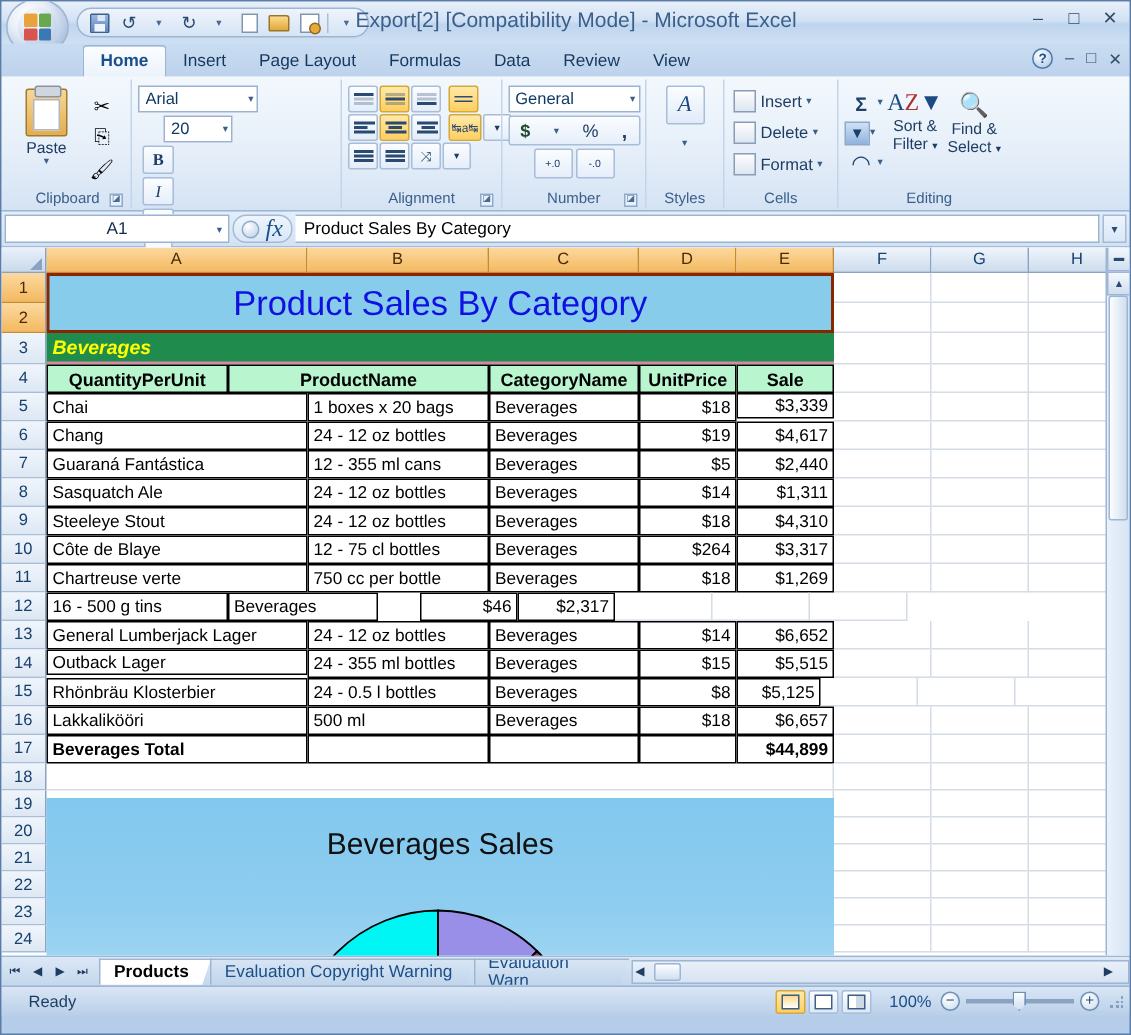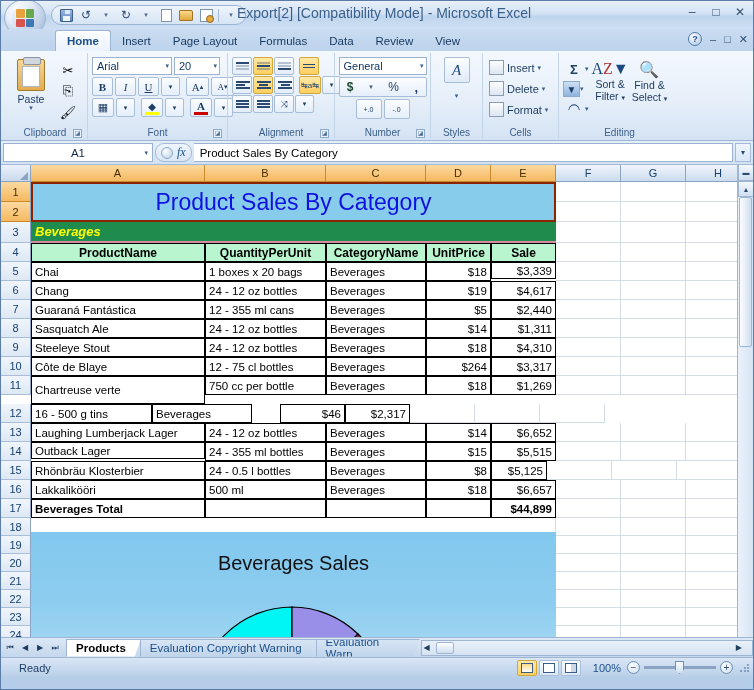--- a/index.html
+++ b/index.html
@@ -117,21 +117,21 @@
   .clip-icon:before{content:"";position:absolute;left:5px;top:-3px;width:16px;height:6px;
     background:#cfd6de;border:1px solid #8b94a0;border-radius:2px;}
   .clip-icon:after{content:"";position:absolute;left:4px;top:6px;right:4px;bottom:3px;
     background:#fff;border:1px solid #b0b8c3;}
   .paste-label{font-size:10.5px;color:#1f3d63;margin-top:2px;}
   .mini-arrow{font-size:7px;color:#3b5f8a;line-height:6px;}
   .clip-small{display:flex;flex-direction:column;gap:3px;padding-top:4px;padding-left:3px;}
   .clip-small .mi{width:20px;height:18px;display:flex;align-items:center;justify-content:center;font-size:13px;}
 
   
-  .fnt-row{display:flex;gap:2px;margin-bottom:2px;align-items:center;}
+  .fnt-row{display:flex;gap:2px;margin-bottom:2px;align-items:center;flex-direction:column;}
   .combo{height:18px;border:1px solid #9bb2d0;background:#fff;display:flex;align-items:center;
     padding:0 2px 0 4px;font-size:11px;color:#103a66;justify-content:space-between;}
   .combo .cv{white-space:nowrap;overflow:hidden;}
   .combo .ca{font-size:7px;color:#3b5f8a;padding-left:4px;}
   .btn{height:19px;min-width:19px;display:flex;align-items:center;justify-content:center;
     font-size:11px;color:#1f3d63;border:1px solid transparent;border-radius:2px;cursor:default;}
   .btn.frame{border:1px solid #a8bdd8;background:linear-gradient(180deg,#fbfdff,#e5eefa);}
   .btn-serif{font-family:"Liberation Serif",serif;}
 
   
@@ -166,21 +166,21 @@
   
   .formulabar{height:24px;display:flex;align-items:center;gap:2px;padding:2px 2px;
     background:linear-gradient(180deg,#e3eefa,#d2e2f3);border-bottom:1px solid #a5bad6;}
   .namebox{width:150px;height:19px;background:#fff;border:1px solid #9bb2d0;
     display:flex;align-items:center;justify-content:center;position:relative;font-size:11.5px;color:#10294a;}
   .namebox .arr{position:absolute;right:4px;font-size:7px;color:#3b5f8a;}
   .fx-group{display:flex;align-items:center;gap:4px;padding:0 5px;height:19px;
     background:linear-gradient(180deg,#eef5fd,#d9e7f7);border:1px solid #a5bad6;border-radius:9px;}
   .fx-circ{width:12px;height:12px;border-radius:50%;background:radial-gradient(circle at 35% 30%,#fff,#b9cde6);
     border:1px solid #8fa9c8;}
-  .fx-lbl{font-family:"Liberation Serif",serif;font-style:italic;font-size:12px;color:#1b4f8a;}
+  .fx-lbl{font-family:"Liberation Serif",serif;font-style:italic;font-size:16px;color:#1b4f8a;}
   .fcontent{flex:1;height:19px;background:#fff;border:1px solid #9bb2d0;border-left:none;
     display:flex;align-items:center;padding-left:6px;font-size:11.5px;color:#000;}
   .fb-drop{width:16px;height:19px;display:flex;align-items:center;justify-content:center;
     font-size:8px;color:#2c4b73;background:linear-gradient(180deg,#eef5fd,#d9e7f7);border:1px solid #a5bad6;}
 
   
   .gridwrap{position:relative;height:472px;background:#fff;overflow:hidden;}
   .colhdr{display:flex;height:17px;background:#fff;position:relative;}
   .corner{width:30px;height:17px;background:linear-gradient(180deg,#eaf1fa,#c9d9ec);
     border-right:1px solid #8ba3c2;border-bottom:1px solid #8ba3c2;position:relative;}
@@ -609,22 +609,22 @@
       <div class="row">
         <div class="rh" style="height:21px">3</div>
         <div class="bevcell" style="width:525px;height:21px">Beverages</div>
         <div class="cell" style="width:65px;height:21px"></div>
         <div class="cell" style="width:65px;height:21px"></div>
         <div class="cell" style="width:65px;height:21px"></div>
       </div>
 
       <div class="row">
         <div class="rh" style="height:19px">4</div>
+        <div class="hdrcell" style="width:121px;height:19px">QuantityPerUnit</div>
         <div class="hdrcell" style="width:174px;height:19px">ProductName</div>
-        <div class="hdrcell" style="width:121px;height:19px">QuantityPerUnit</div>
         <div class="hdrcell" style="width:100px;height:19px">CategoryName</div>
         <div class="hdrcell" style="width:65px;height:19px">UnitPrice</div>
         <div class="hdrcell" style="width:65px;height:19px">Sale</div>
         <div class="cell" style="width:65px;height:19px"></div>
         <div class="cell" style="width:65px;height:19px"></div>
         <div class="cell" style="width:65px;height:19px"></div>
       </div>
 
       <div id="datarows">
           <div class="row">
@@ -688,42 +688,42 @@
             <div class="datacell" style="width: 121px; height: 19px;">12 - 75 cl bottles</div>
             <div class="datacell" style="width: 100px; height: 19px;">Beverages</div>
             <div class="datacell r" style="width: 65px; height: 19px;">$264</div>
             <div class="datacell r" style="width: 65px; height: 19px;">$3,317</div>
             <div class="cell" style="width: 65px; height: 19px;"></div>
             <div class="cell" style="width: 65px; height: 19px;"></div>
             <div class="cell" style="width: 65px; height: 19px;"></div>
           </div>
           <div class="row">
             <div class="rh" style="height: 19px;">11</div>
-            <div class="datacell" style="width: 174px; height: 28px;">Chartreuse verte</div>
+            <div class="datacell" style="width: 174px; height: 19px;">Chartreuse verte</div>
             <div class="datacell" style="width: 121px; height: 19px;">750 cc per bottle</div>
             <div class="datacell" style="width: 100px; height: 19px;">Beverages</div>
             <div class="datacell r" style="width: 65px; height: 19px;">$18</div>
             <div class="datacell r" style="width: 65px; height: 19px;">$1,269</div>
             <div class="cell" style="width: 65px; height: 19px;"></div>
             <div class="cell" style="width: 65px; height: 19px;"></div>
             <div class="cell" style="width: 65px; height: 19px;"></div>
           </div>
           <div class="row">
             <div class="rh" style="height: 19px;">12</div>
             <div class="datacell" style="width: 121px; height: 19px;">16 - 500 g tins</div>
             <div class="datacell" style="width: 100px; height: 19px;">Beverages</div>
             <div class="datacell r" style="width: 65px; height: 19px; margin-left: 28px;">$46</div>
             <div class="datacell r" style="width: 65px; height: 19px;">$2,317</div>
             <div class="cell" style="width: 65px; height: 19px;"></div>
             <div class="cell" style="width: 65px; height: 19px;"></div>
             <div class="cell" style="width: 65px; height: 19px;"></div>
           </div>
           <div class="row">
             <div class="rh" style="height: 19px;">13</div>
-            <div class="datacell" style="width: 174px; height: 19px;">Laughing Lumberjack Lager</div>
+            <div class="datacell" style="width: 174px; height: 19px;">General Lumberjack Lager</div>
             <div class="datacell" style="width: 121px; height: 19px;">24 - 12 oz bottles</div>
             <div class="datacell" style="width: 100px; height: 19px;">Beverages</div>
             <div class="datacell r" style="width: 65px; height: 19px;">$14</div>
             <div class="datacell r" style="width: 65px; height: 19px;">$6,652</div>
             <div class="cell" style="width: 65px; height: 19px;"></div>
             <div class="cell" style="width: 65px; height: 19px;"></div>
             <div class="cell" style="width: 65px; height: 19px;"></div>
           </div>
           <div class="row">
             <div class="rh" style="height: 19px;">14</div>

